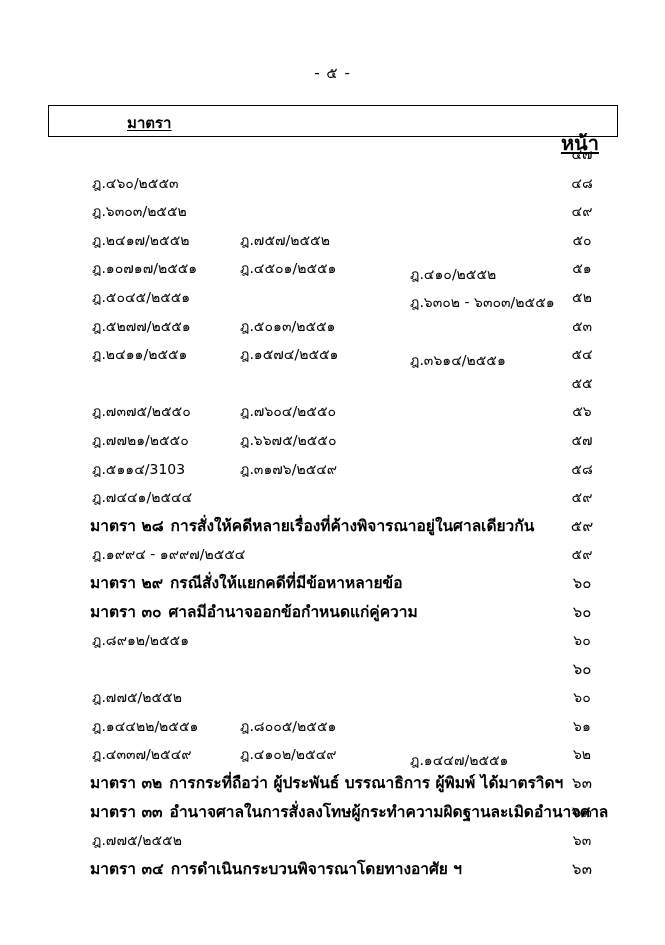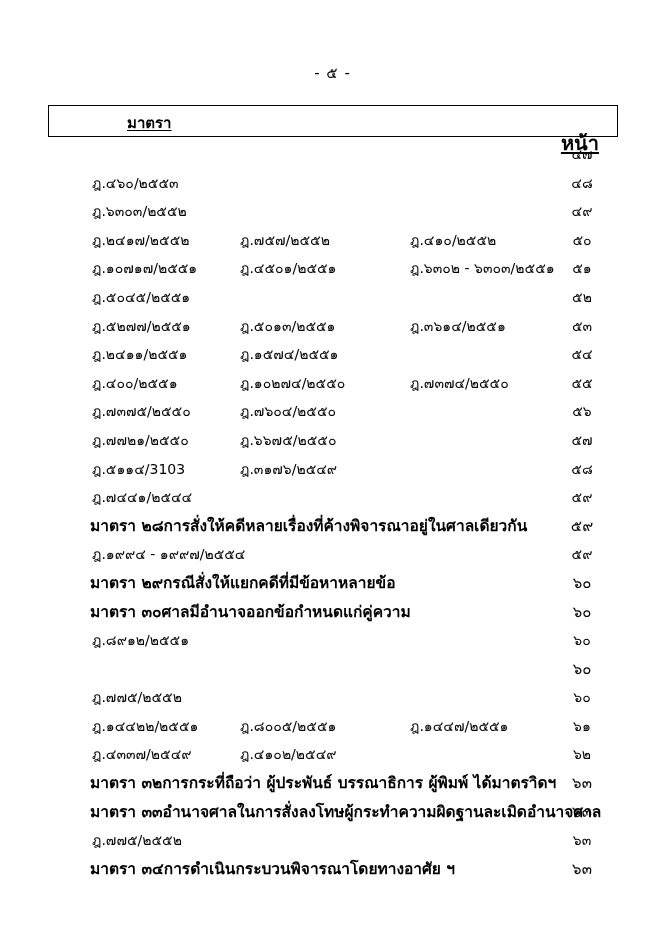--- a/index.html
+++ b/index.html
@@ -88,32 +88,32 @@
   }
   .case-ref {
     display: inline-block;
     font-size: 14px;
     line-height: 28.6px;
     vertical-align: top;
   }
   
   .case-ref.col0 { width: 148px; }
   .case-ref.col1 { width: 170px; }
-  .case-ref.col2 { width: auto; }
+  .case-ref.col2 { width: auto; margin-top: 34px; }
 
   .heading-row .heading {
     position: absolute;
     left: 42px;
     top: 0;
     font-size: 15.5px;
     font-weight: 700;
     line-height: 28.6px;
   }
   .heading .h-label { font-weight: 700; }
-  .heading .h-title { font-weight: 700; }
+  .heading .h-title { font-weight: 700; padding-left: 7px; }
 
   .pagenum {
     position: absolute;
     right: 6px;
     top: 0;
     width: 60px;
     text-align: center;
     font-size: 14px;
     line-height: 28.6px;
   }
@@ -159,21 +159,20 @@
       </div>
       <div class="toc-row">
         <div class="cases"><span class="case-ref col0">ฎ.๕๒๗๗/๒๕๕๑</span><span class="case-ref col1">ฎ.๕๐๑๓/๒๕๕๑</span><span class="case-ref col2">ฎ.๓๖๑๔/๒๕๕๑</span></div>
         <div class="pagenum">๕๓</div>
       </div>
       <div class="toc-row">
         <div class="cases"><span class="case-ref col0">ฎ.๒๔๑๑/๒๕๕๑</span><span class="case-ref col1">ฎ.๑๕๗๔/๒๕๕๑</span></div>
         <div class="pagenum">๕๔</div>
       </div>
       <div class="toc-row">
-        <div class="cases"><span class="case-ref col0">ฎ.๔๐๐/๒๕๕๑</span><span class="case-ref col1">ฎ.๑๐๒๗๔/๒๕๕๐</span><span class="case-ref col2">ฎ.๗๓๗๔/๒๕๕๐</span></div>
         <div class="pagenum">๕๕</div>
       </div>
       <div class="toc-row">
         <div class="cases"><span class="case-ref col0">ฎ.๗๓๗๕/๒๕๕๐</span><span class="case-ref col1">ฎ.๗๖๐๔/๒๕๕๐</span></div>
         <div class="pagenum">๕๖</div>
       </div>
       <div class="toc-row">
         <div class="cases"><span class="case-ref col0">ฎ.๗๗๒๑/๒๕๕๐</span><span class="case-ref col1">ฎ.๖๖๗๕/๒๕๕๐</span></div>
         <div class="pagenum">๕๗</div>
       </div>

